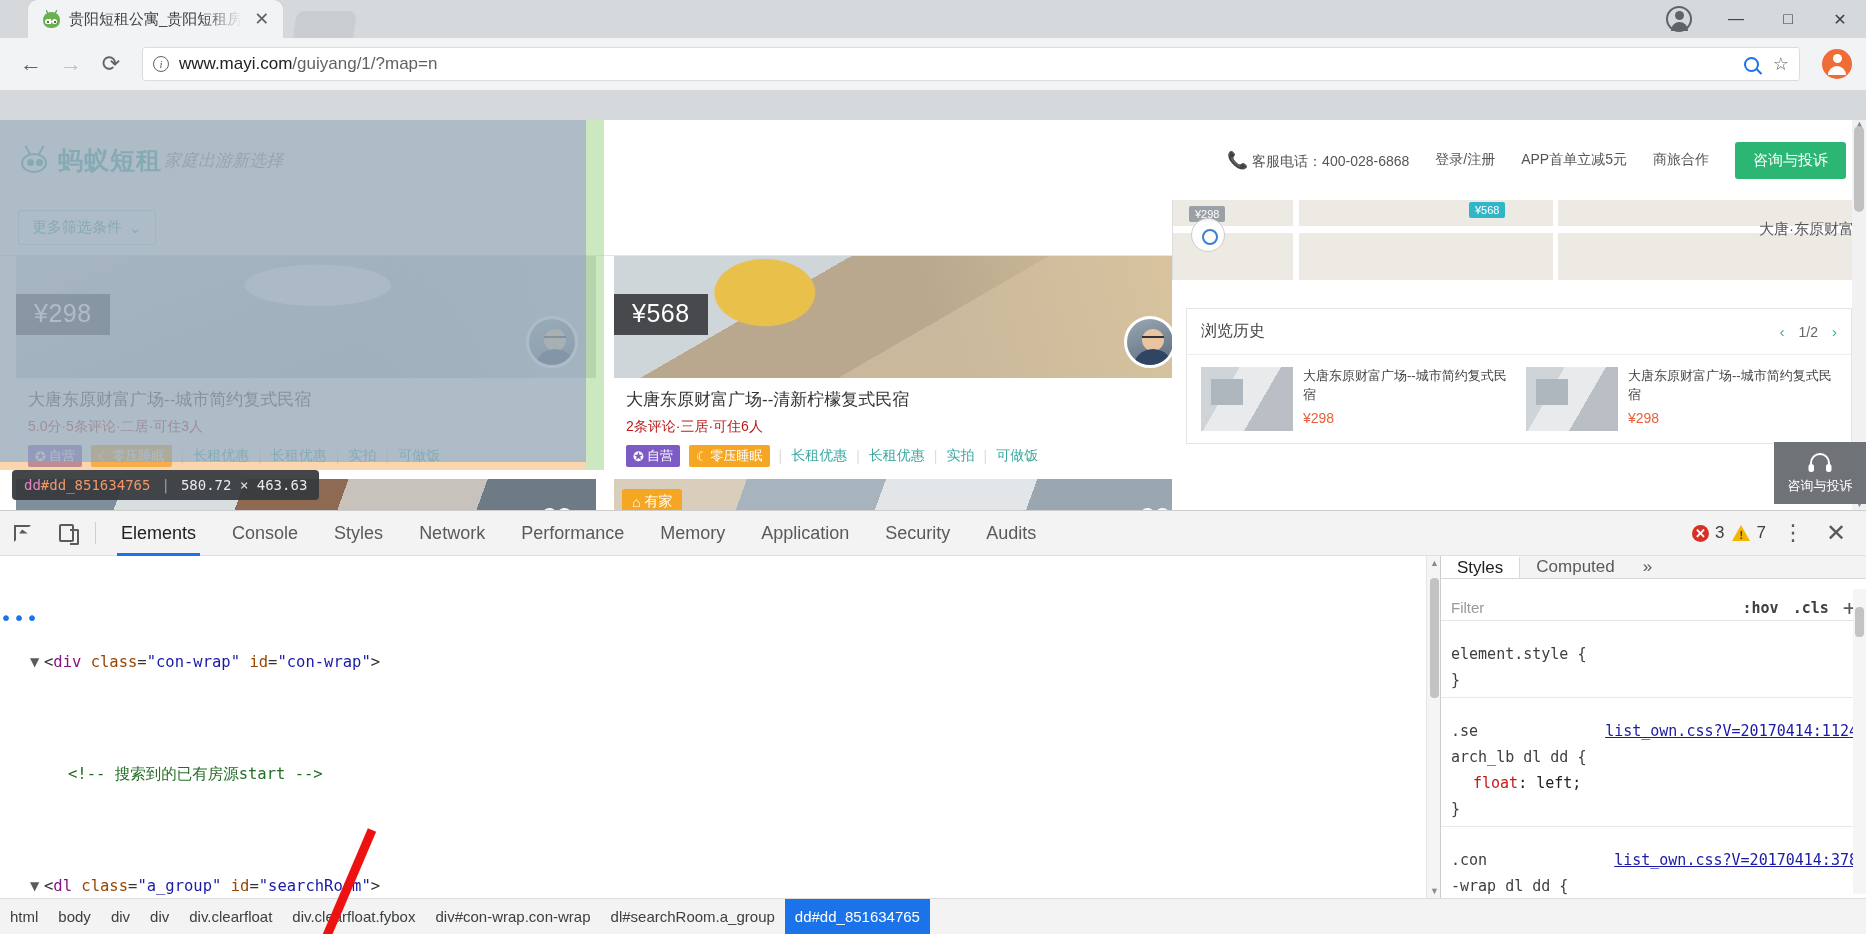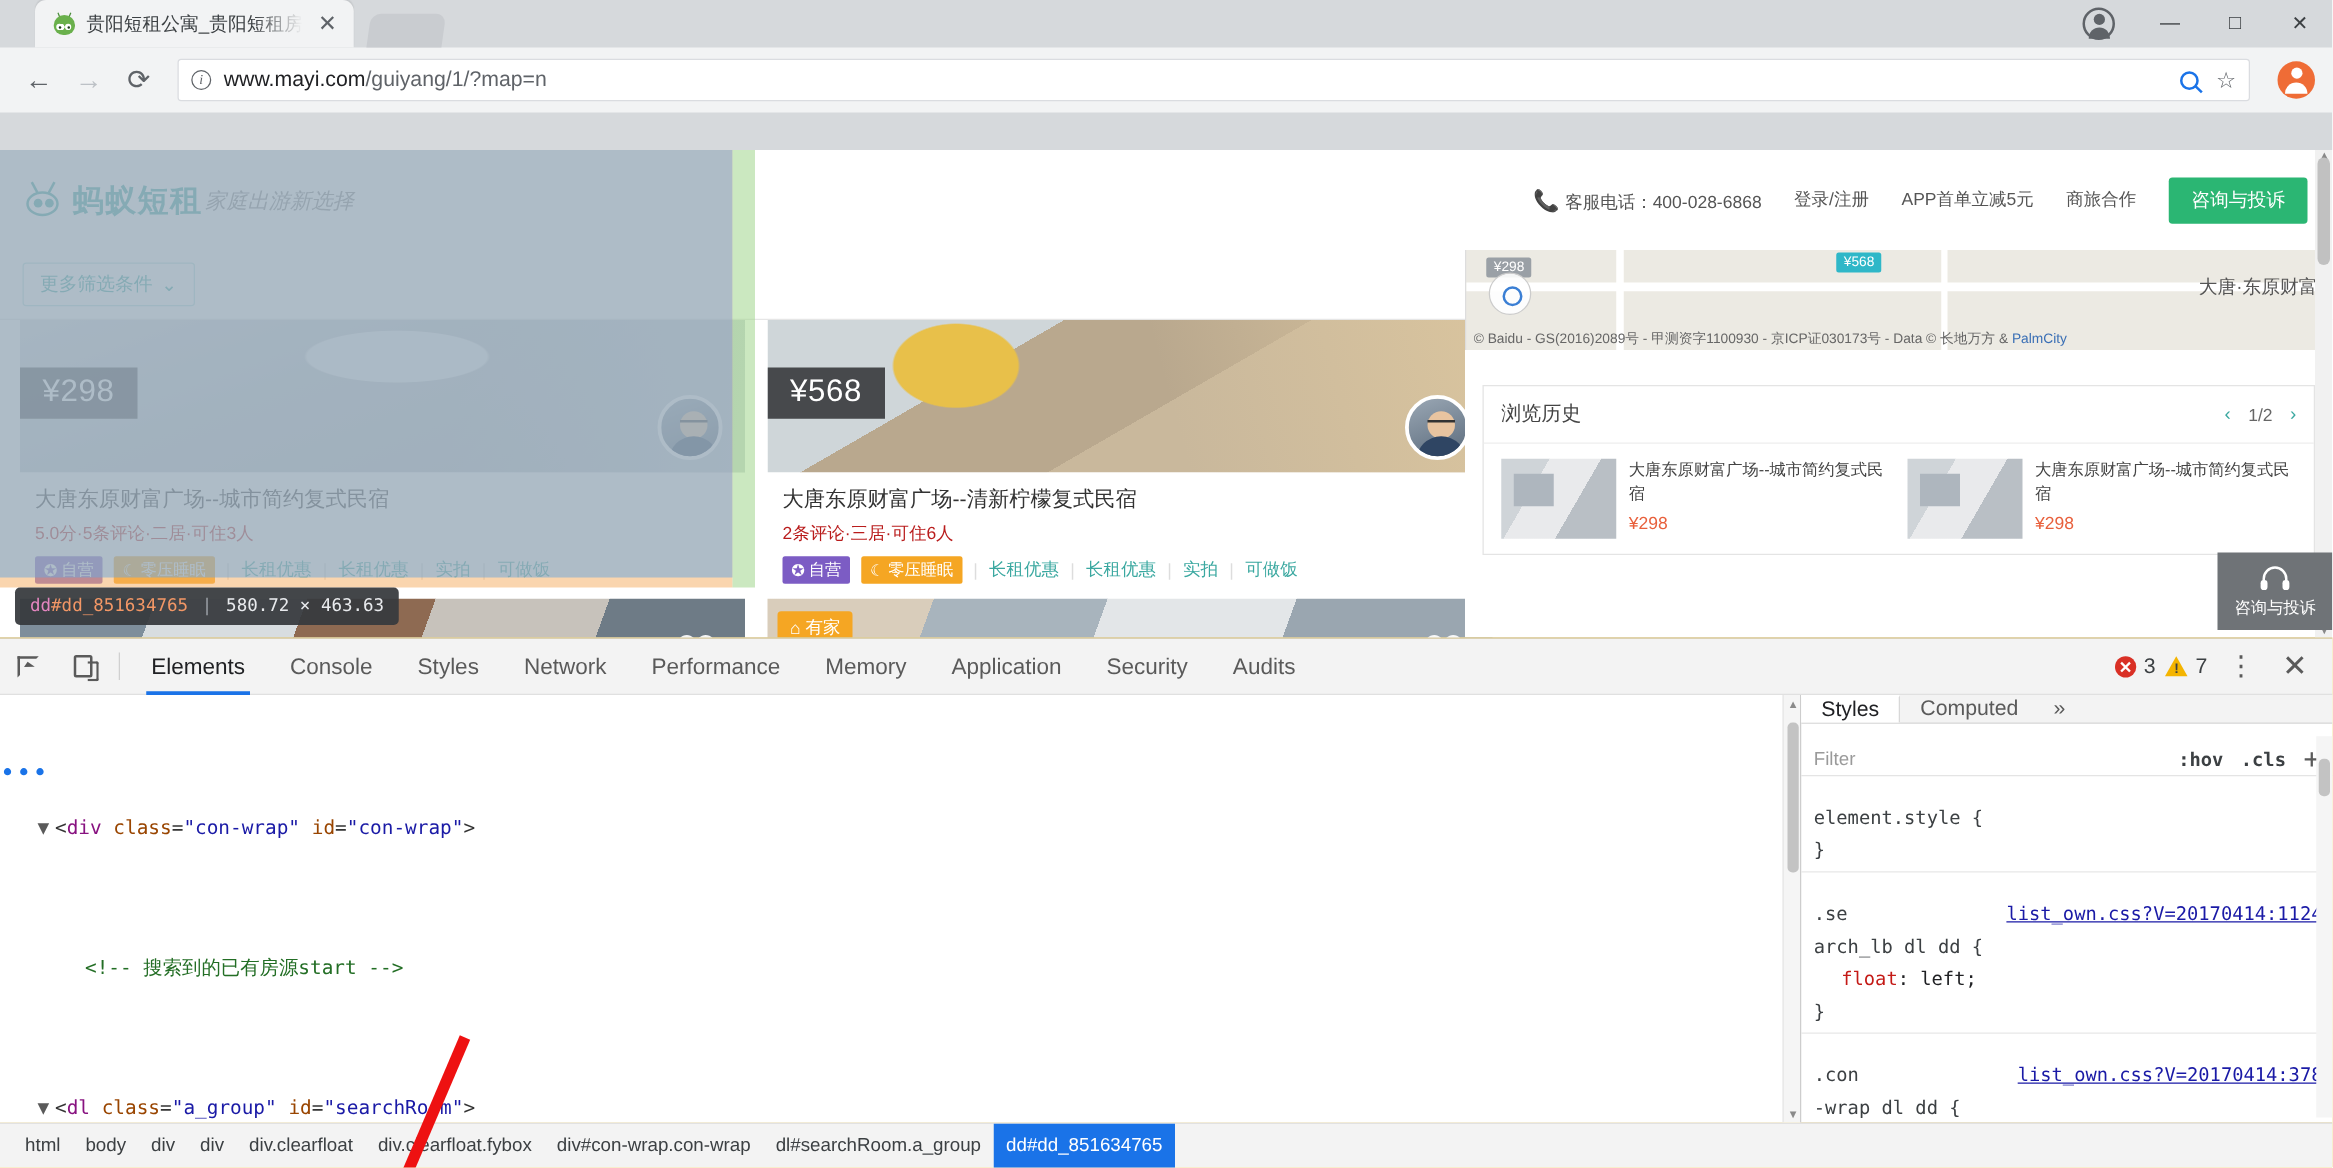--- a/index.html
+++ b/index.html
@@ -198,21 +198,21 @@
   .hl-tooltip .tag { color: #f29766; }
   .hl-tooltip .tag .el { color: #e586c0; margin-top: 36px; }
   .hl-tooltip .bar { color: #9aa0a6; }
 
   .page-scrollbar { position:absolute; right:0; top:0; width: 14px; bottom: 0; background:#f1f1f1; z-index: 7; }
   .page-scrollbar .thumb { position:absolute; top: 6px; left:2px; width:10px; height:86px; background:#c1c1c1; border-radius:5px; }
   .page-scrollbar .arrowtop, .page-scrollbar .arrowbot { position:absolute; left:3px; font-size:9px; color:#888; }
   .page-scrollbar .arrowtop { top:-1px; } .page-scrollbar .arrowbot { bottom:1px; }
 
   
-  .devtools { position: absolute; left:0; right:0; bottom:0; height: 424px; background: #eab308; border-top: 1px solid #cdcdcd; display: flex; flex-direction: column; }
+  .devtools { position: absolute; left:0; right:0; bottom:0; height: 424px; background: #4c1d95; border-top: 1px solid #cdcdcd; display: flex; flex-direction: column; }
   .dt-toolbar { height: 45px; display: flex; align-items: center; border-bottom: 1px solid #e0e0e0; background:#f3f3f3; }
   .dt-icbtn { width: 44px; height: 45px; display: flex; align-items: center; justify-content: center; cursor: pointer; }
   .ic-inspect { width: 17px; height: 17px; border: 2px solid #5a5a5a; border-right-color: transparent; border-bottom-color: transparent; position: relative; }
   .ic-inspect::after { content:""; position:absolute; left:4px; top:4px; width:0; height:0; border-left:7px solid #5a5a5a; border-bottom:5px solid transparent; transform: rotate(35deg); }
   .ic-device { width: 15px; height: 18px; border: 2px solid #5a5a5a; border-radius: 2px; position: relative; }
   .ic-device::after { content:""; position:absolute; right:-7px; top:3px; width:7px; height:12px; border:2px solid #5a5a5a; border-left:none; border-radius:0 2px 2px 0; }
   .dt-sep { width:1px; height: 22px; background: #d0d0d0; margin: 0 7px; }
   .dt-tabs { display: flex; align-items: center; height: 45px; }
   .dt-tab { font-size: 18px; color: #5a5a5a; padding: 0 18px; height: 45px; display: flex; align-items: center; cursor: pointer; position: relative; }
   .dt-tab.active { color: #202124; }
@@ -258,21 +258,21 @@
   .filter-row .right { margin-left: auto; display: flex; align-items: center; gap: 14px; font-family: "DejaVu Sans Mono", monospace; color: #3c4043; font-weight: bold; font-size: 15px; }
   .filter-row .plus { font-size: 22px; color: #5a5a5a; font-weight: normal; cursor: pointer; }
   .css-block { font-family: "DejaVu Sans Mono", monospace; font-size: 15px; line-height: 26px; padding: 4px 0 4px 10px; border-bottom: 1px solid #e8e8e8; color: #3c4043; }
   .sel-name { color: #3c4043; }
   .src-link { color: #1a1aa6; text-decoration: underline; float: right; padding-right: 8px; cursor: pointer; }
   .prop { color: #c41a16; padding-left: 22px; }
   .val { color: #202124; }
   .st-scroll { position: absolute; right: 0; top: 78px; width: 13px; bottom: 40px; background: #f5f5f5; }
   .st-scroll .th { position:absolute; left:2px; top: 18px; width:9px; height: 30px; background:#c3c3c3; border-radius:4px; }
 
-  .breadcrumb { height: 36px; background: #f3f3f3; border-top: 1px solid #dcdcdc; display: flex; align-items: center; padding-left: 10px; font-size: 15px; color: #3c4043; }
+  .breadcrumb { height: 36px; background: #f3f3f3; border-top: 1px solid #dcdcdc; display: flex; align-items: center; font-size: 15px; color: #3c4043; }
   .crumb { padding: 0 10px; height: 36px; display: flex; align-items: center; cursor: pointer; }
   .crumb.active { background: #1a73e8; color: #fff; }
 
   .red-arrow { position: absolute; z-index: 30; pointer-events: none; }
 </style>
 </head>
 <body>
 
 <div class="app">
 
@@ -445,21 +445,20 @@
     <div class="rightcol">
       <div class="map-strip">
         <div class="collapse-tab">»</div>
         <div class="road" style="left:0;top:26px;width:694px;height:7px;"></div>
         <div class="road" style="left:120px;top:0;width:6px;height:80px;"></div>
         <div class="road" style="left:380px;top:0;width:5px;height:80px;"></div>
         <div class="map-pin" style="left:296px;top:2px;">¥568</div>
         <div class="map-pin" style="left:16px;top:6px;background:#9aa0a6;">¥298</div>
         <div class="map-compass"></div>
         <div style="position:absolute;right:12px;top:20px;font-size:15px;color:#555;">大唐·东原财富</div>
-        <div class="map-attr"><span>© Baidu - GS(2016)2089号 - 甲测资字1100930 - 京ICP证030173号 - Data © 长地万方 &amp;</span> <span class="lnk">PalmCity</span></div>
       </div>
 
       <div class="history-panel">
         <div class="history-head">
           <span class="history-title">浏览历史</span>
           <span class="history-pager">
             <span class="arr">‹</span>
             <span>1/2</span>
             <span class="arr">›</span>
           </span>

